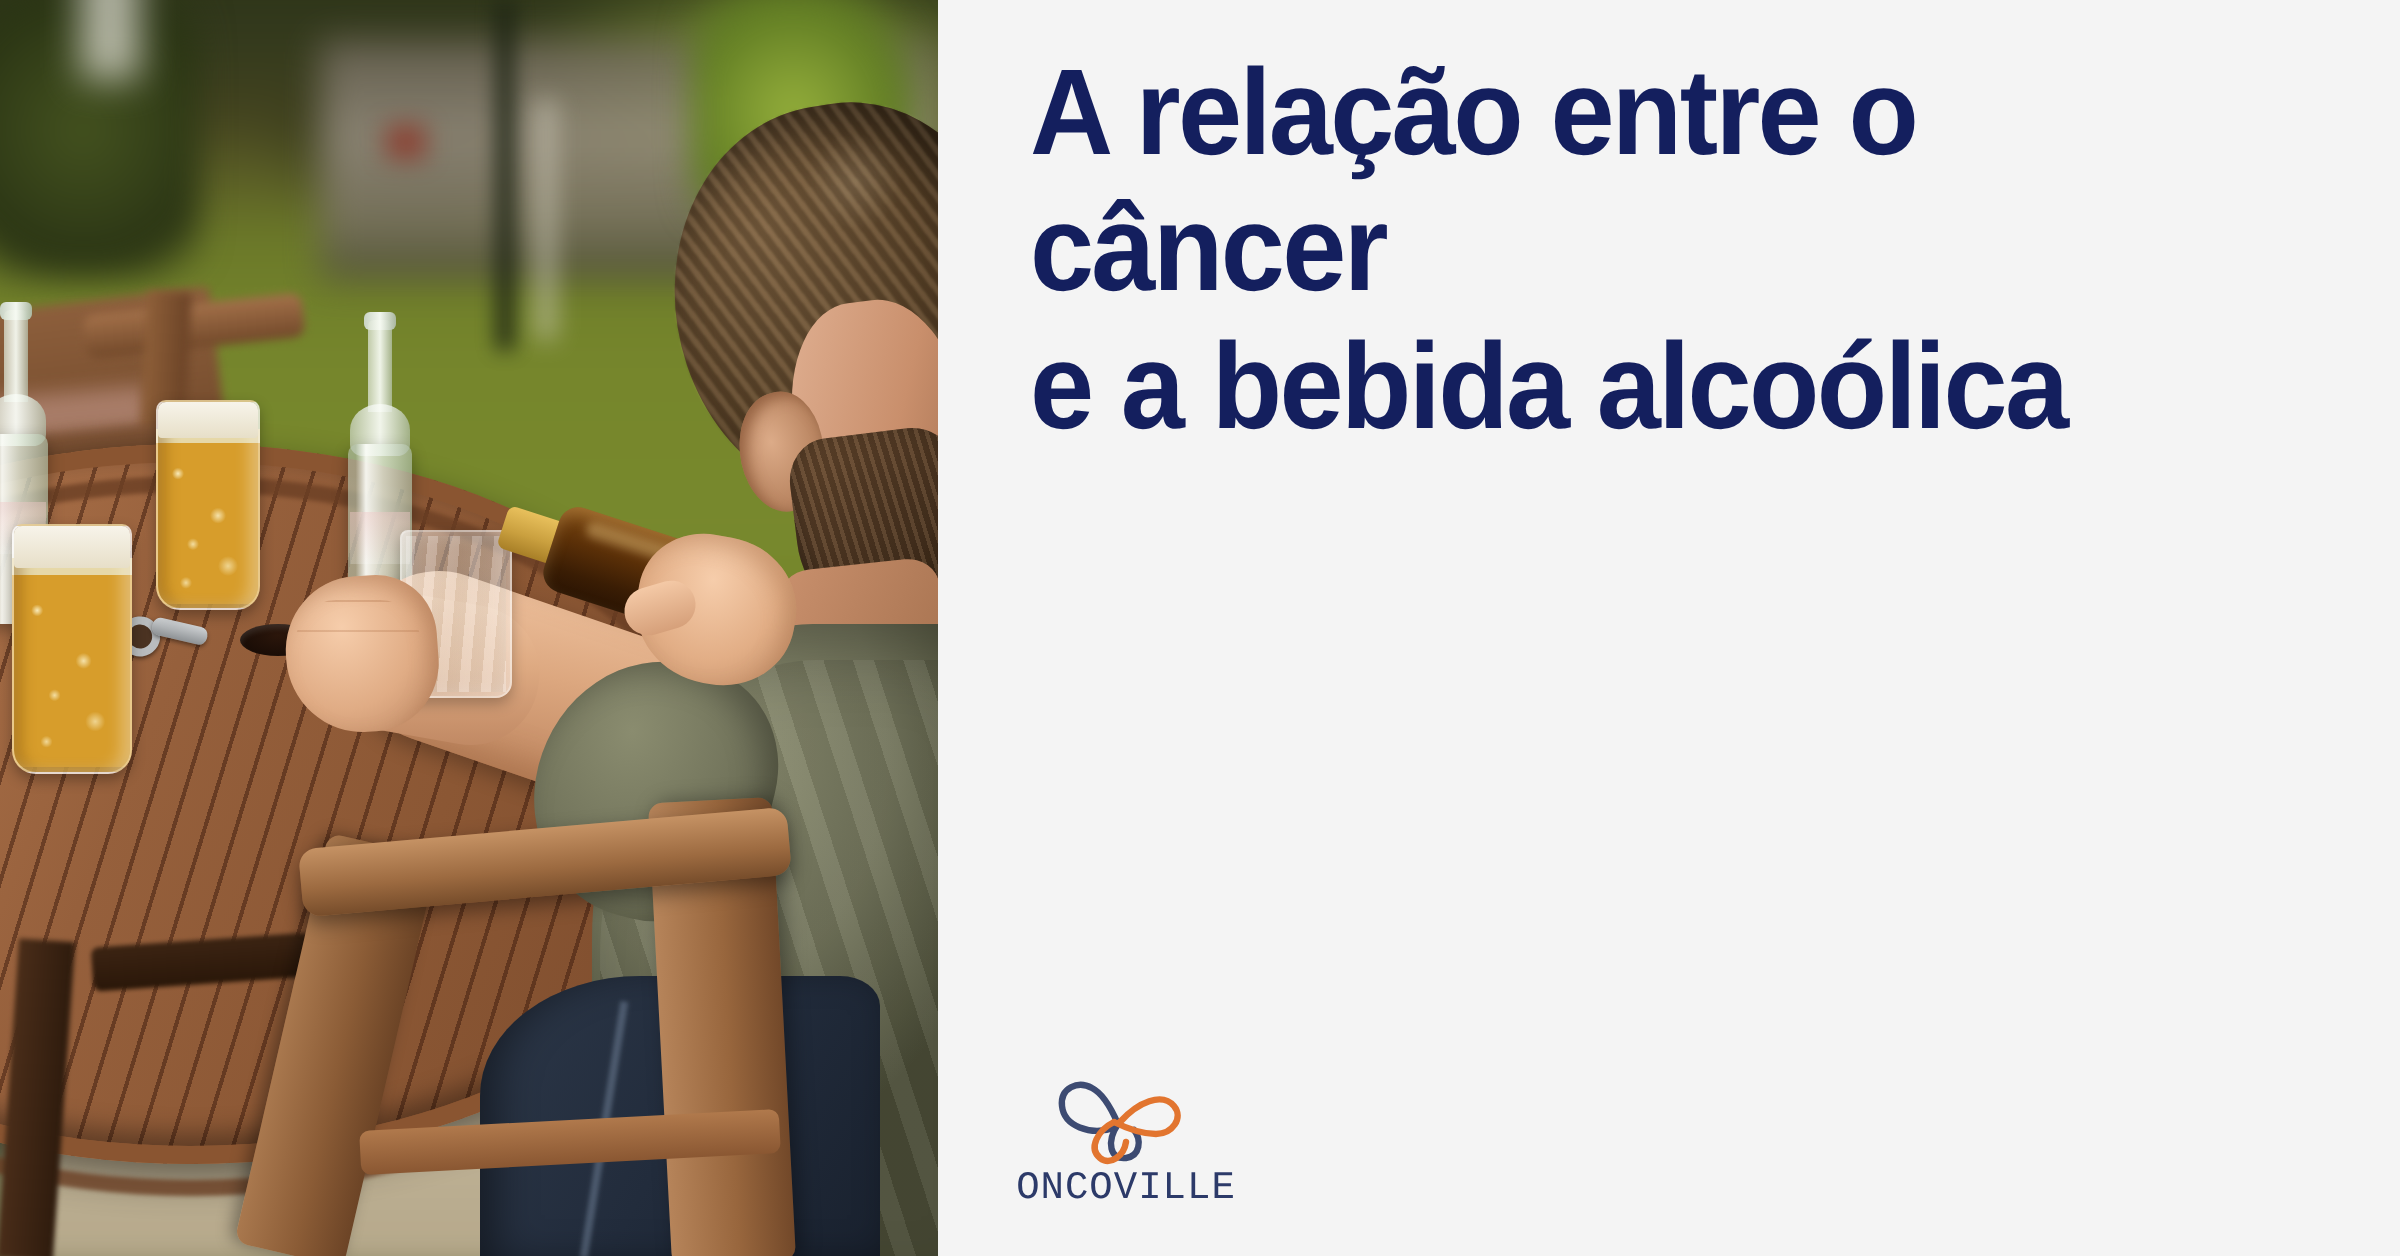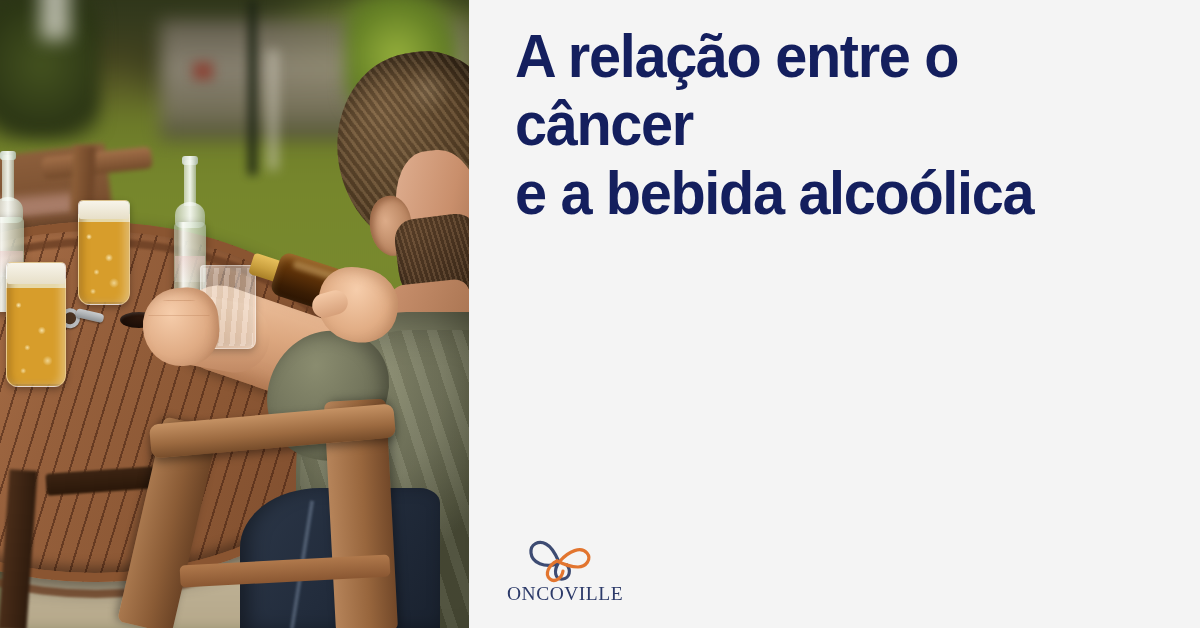--- a/index.html
+++ b/index.html
@@ -462,21 +462,21 @@
     letter-spacing:-.1px;
     color:#a82626;
   }
   .logo-wrap {
     position:absolute; left:38px; top:534px; width:120px; height:84px;
   }
   .logo-mark { position:absolute; left:16px; top:0; width:72px; height:50px; }
   .logo-word {
     position:absolute; left:0; top:49px; width:112px;
     text-align:center;
-    font-family:Liberation Serif, serif;
+    font-family:Liberation Mono, monospace;
     font-size:19.5px;
     font-weight:400;
     letter-spacing:.5px;
     color:#2c3a69;
   }
 </style>
 </head>
 <body>
 
 <div class="canvas">

